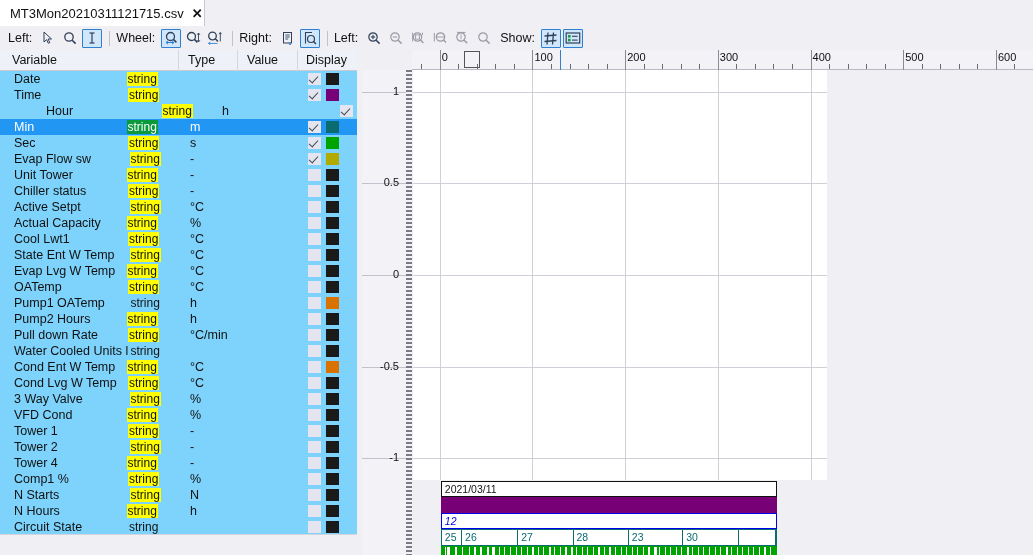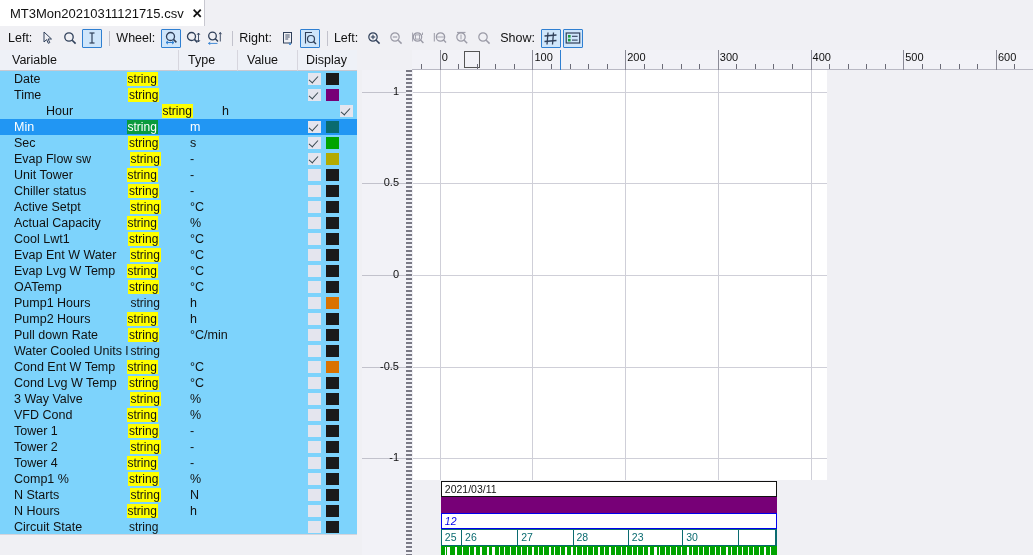--- a/index.html
+++ b/index.html
@@ -327,42 +327,42 @@
           <div class="sw" style="background: rgb(26, 26, 26);"></div>
         </div>
         <div class="row" style="top: 0px;">
           <div class="c-name">Cool Lwt1</div>
           <div class="c-type hl" style="left: 128px;">string</div>
           <div class="c-val">°C</div>
           <div class="chk"></div>
           <div class="sw" style="background: rgb(26, 26, 26);"></div>
         </div>
         <div class="row" style="top: 0px;">
-          <div class="c-name">Evap Ent W Water</div>
+          <div class="c-name">State Ent W Temp</div>
           <div class="c-type hl" style="left: 129.5px;">string</div>
           <div class="c-val">°C</div>
           <div class="chk"></div>
           <div class="sw" style="background: rgb(26, 26, 26);"></div>
         </div>
         <div class="row" style="top: 0px;">
           <div class="c-name">Evap Lvg W Temp</div>
           <div class="c-type hl" style="left: 126.5px;">string</div>
           <div class="c-val">°C</div>
           <div class="chk"></div>
           <div class="sw" style="background: rgb(26, 26, 26);"></div>
         </div>
         <div class="row" style="top: 0px;">
           <div class="c-name">OATemp</div>
           <div class="c-type hl" style="left: 128px;">string</div>
           <div class="c-val">°C</div>
           <div class="chk"></div>
           <div class="sw" style="background: rgb(26, 26, 26);"></div>
         </div>
         <div class="row" style="top: 0px;">
-          <div class="c-name">Pump1 Hours</div>
+          <div class="c-name">Pump1 OATemp</div>
           <div class="c-type" style="left: 129.5px;">string</div>
           <div class="c-val">h</div>
           <div class="chk"></div>
           <div class="sw" style="background: rgb(217, 114, 0);"></div>
         </div>
         <div class="row" style="top: 0px;">
           <div class="c-name">Pump2 Hours</div>
           <div class="c-type hl" style="left: 126.5px;">string</div>
           <div class="c-val">h</div>
           <div class="chk"></div>

